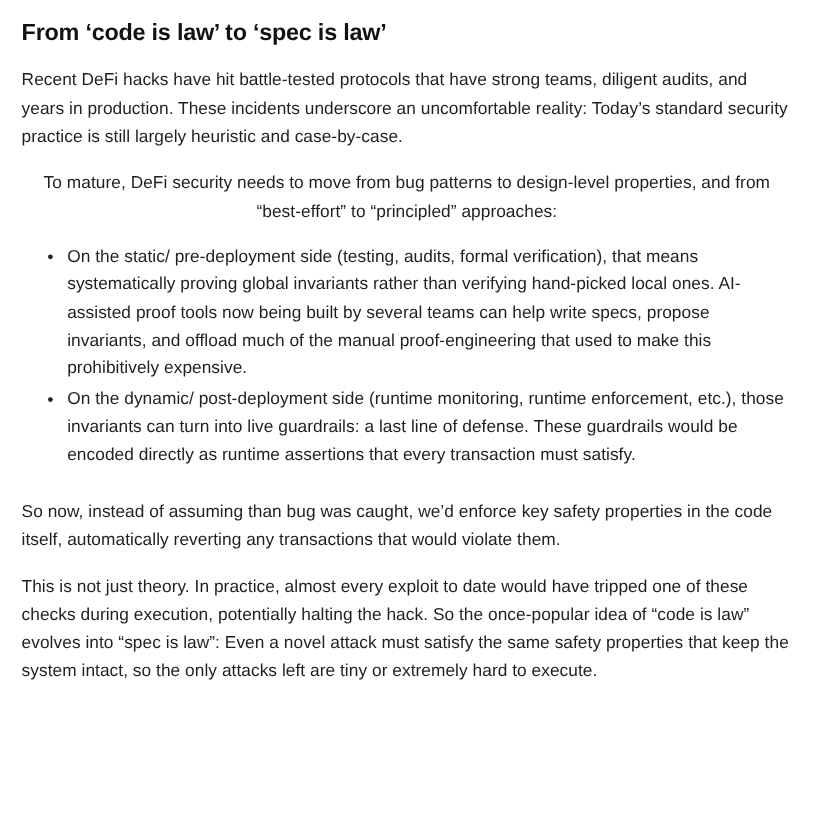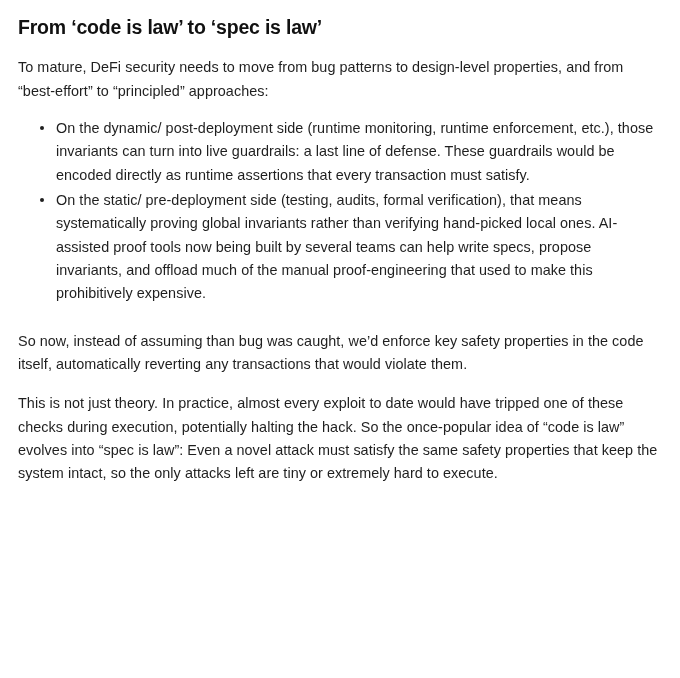--- a/index.html
+++ b/index.html
@@ -31,20 +31,21 @@
   }
   .para {
     font-size: 14.4px;
     line-height: 1.62;
     color: #1f1f1f;
     margin: 0 0 16px 0;
     letter-spacing: 0.05px;
   }
   .para.tight {
     margin-bottom: 14px;
+    text-align: center;
   }
   ul.bullets {
     margin: 0 0 14px 0;
     padding-left: 22px;
     list-style: none;
   }
   ul.bullets li {
     position: relative;
     font-size: 14.4px;
     line-height: 1.62;
@@ -73,26 +74,27 @@
     letter-spacing: 0.05px;
   }
 </style>
 </head>
 <body>
 
 <div class="page">
 
   <h1 class="doc-title">From ‘code is law’ to ‘spec is law’</h1>
 
+  <p class="para">Recent DeFi hacks have hit battle-tested protocols that have strong teams, diligent audits, and years in production. These incidents underscore an uncomfortable reality: Today’s standard security practice is still largely heuristic and case-by-case.</p>
 
   <p class="para tight">To mature, DeFi security needs to move from bug patterns to design-level properties, and from “best-effort” to “principled” approaches:</p>
 
   <ul class="bullets">
+    <li>On the static/ pre-deployment side (testing, audits, formal verification), that means systematically proving global invariants rather than verifying hand-picked local ones. AI-assisted proof tools now being built by several teams can help write specs, propose invariants, and offload much of the manual proof-engineering that used to make this prohibitively expensive.</li>
     <li>On the dynamic/ post-deployment side (runtime monitoring, runtime enforcement, etc.), those invariants can turn into live guardrails: a last line of defense. These guardrails would be encoded directly as runtime assertions that every transaction must satisfy.</li>
-    <li>On the static/ pre-deployment side (testing, audits, formal verification), that means systematically proving global invariants rather than verifying hand-picked local ones. AI-assisted proof tools now being built by several teams can help write specs, propose invariants, and offload much of the manual proof-engineering that used to make this prohibitively expensive.</li>
   </ul>
 
   <div class="spacer-sm"></div>
 
   <p class="para">So now, instead of assuming than bug was caught, we’d enforce key safety properties in the code itself, automatically reverting any transactions that would violate them.</p>
 
   <p class="para">This is not just theory. In practice, almost every exploit to date would have tripped one of these checks during execution, potentially halting the hack. So the once-popular idea of “code is law” evolves into “spec is law”: Even a novel attack must satisfy the same safety properties that keep the system intact, so the only attacks left are tiny or extremely hard to execute.</p>
 
 
 </div>

